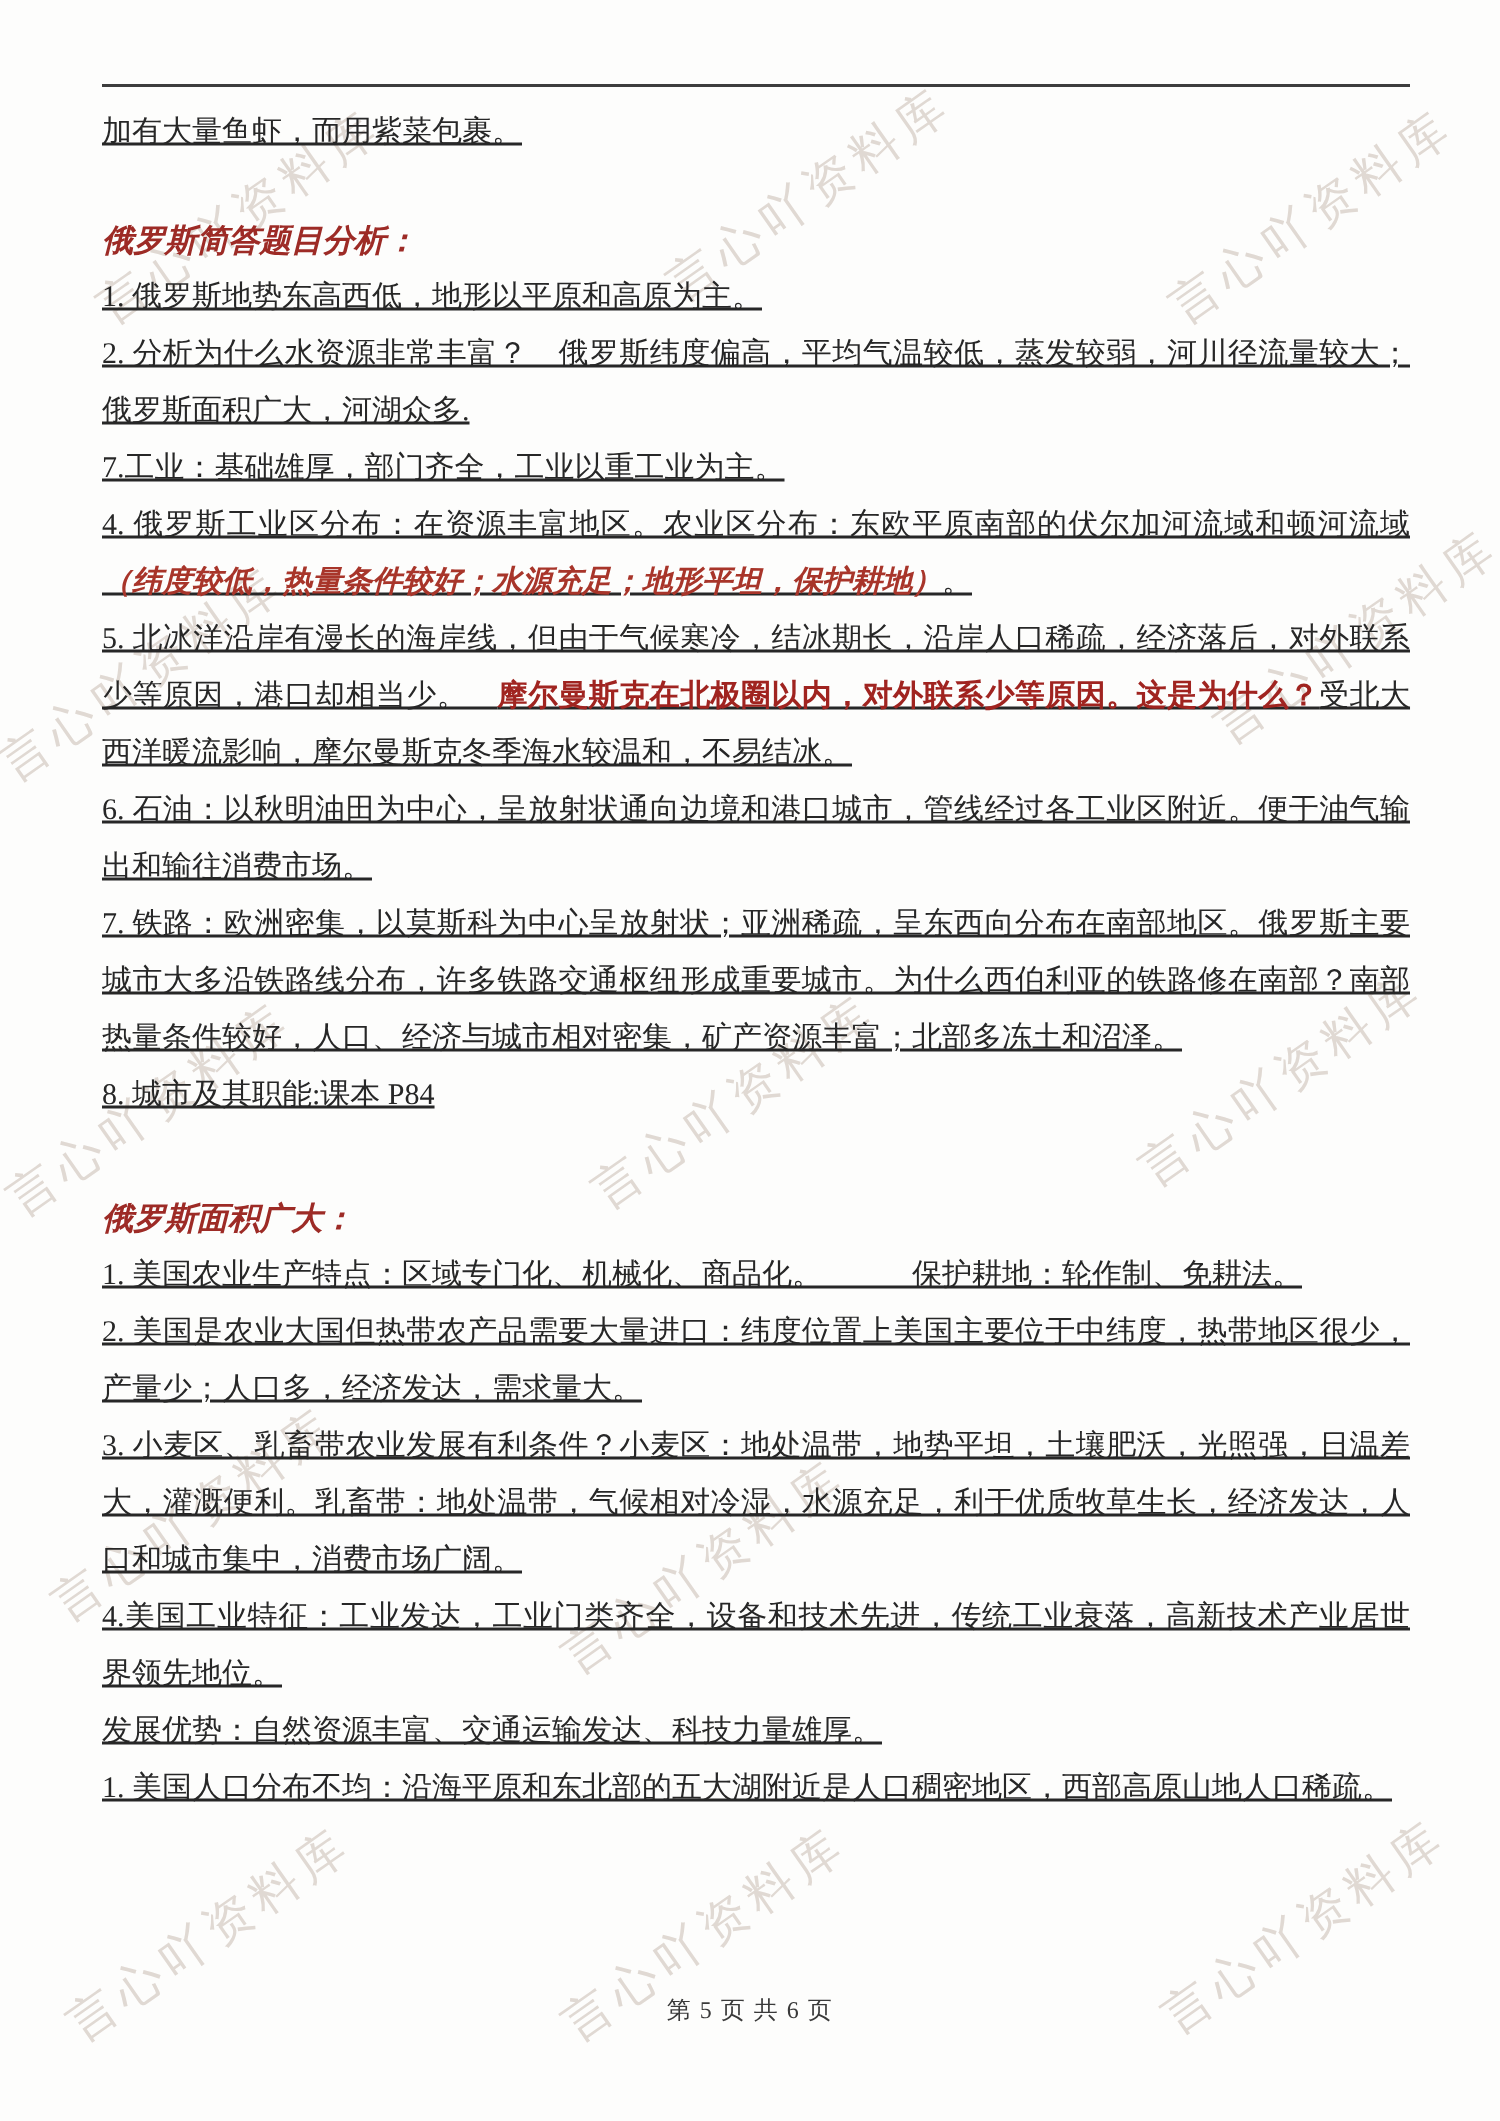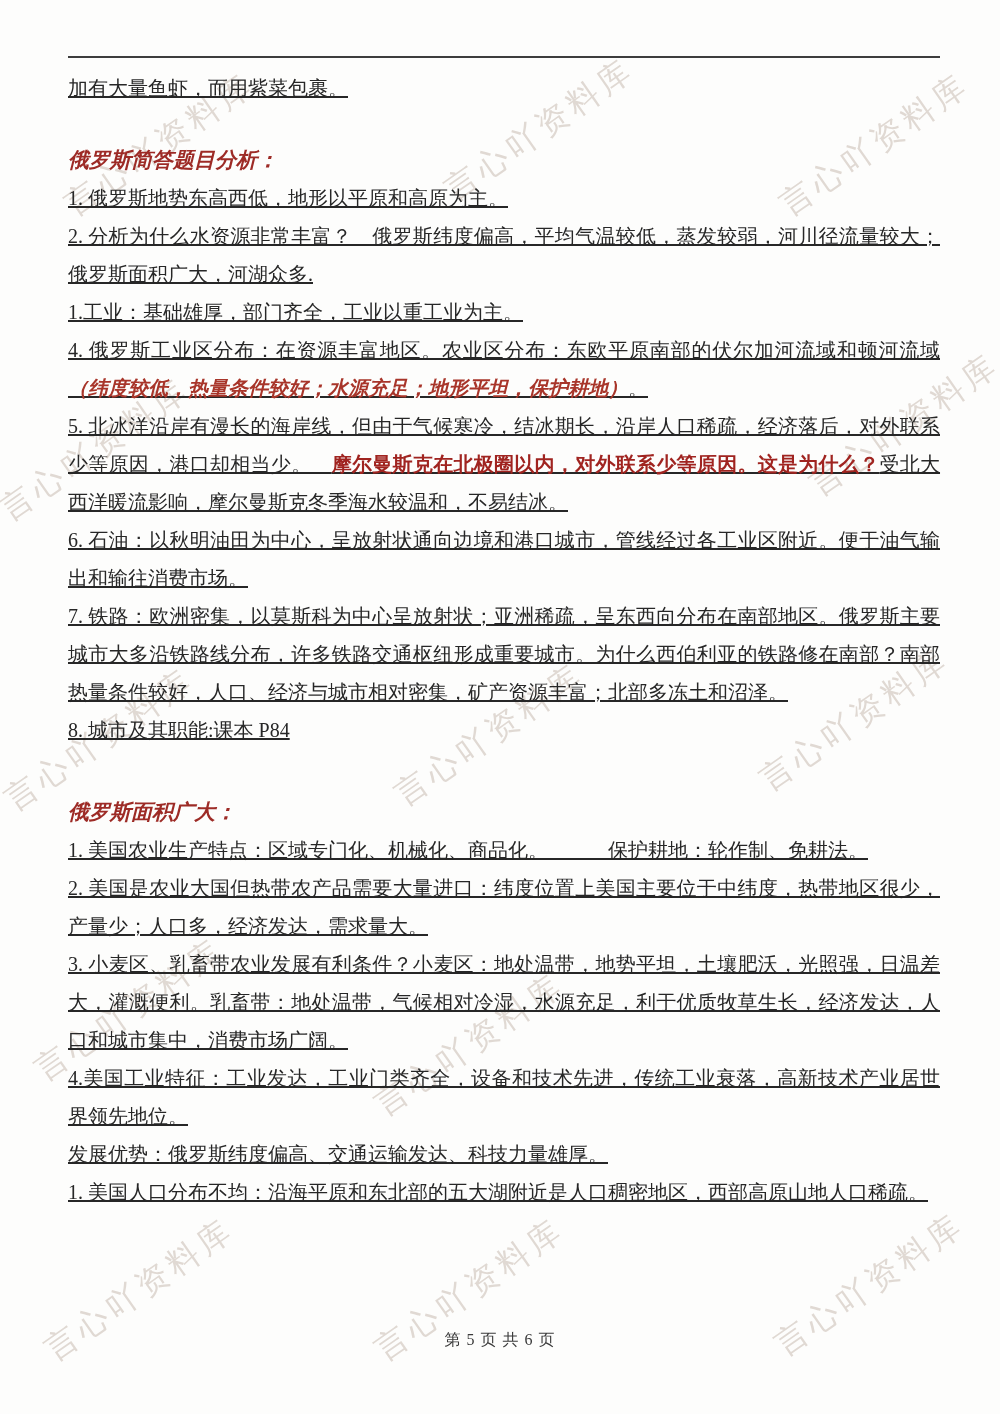--- a/index.html
+++ b/index.html
@@ -109,33 +109,33 @@
     </div>
 
   <div class="content">
     <div class="top-rule"></div>
     <p class="para intro">加有大量鱼虾，而用紫菜包裹。</p>
     <div id="sections-root">
         <div class="section">
           <div class="section-heading">俄罗斯简答题目分析：</div>
           <p class="para"><span class="seg-normal">1. 俄罗斯地势东高西低，地形以平原和高原为主。</span></p>
           <p class="para"><span class="seg-normal">2. 分析为什么水资源非常丰富？　俄罗斯纬度偏高，平均气温较低，蒸发较弱，河川径流量较大；俄罗斯面积广大，河湖众多.</span></p>
-          <p class="para"><span class="seg-normal">1.工业：基础雄厚，部门齐全，工业以重工业为主。</span></p>
+          <p class="para"><span class="seg-normal">7.工业：基础雄厚，部门齐全，工业以重工业为主。</span></p>
           <p class="para"><span class="seg-normal">4. 俄罗斯工业区分布：在资源丰富地区。农业区分布：东欧平原南部的伏尔加河流域和顿河流域</span><span class="seg-red-italic">（纬度较低，热量条件较好；水源充足；地形平坦，保护耕地）</span><span class="seg-normal">。</span></p>
           <p class="para"><span class="seg-normal">5. 北冰洋沿岸有漫长的海岸线，但由于气候寒冷，结冰期长，沿岸人口稀疏，经济落后，对外联系少等原因，港口却相当少。　</span><span class="seg-red-bold">摩尔曼斯克在北极圈以内，对外联系少等原因。这是为什么？</span><span class="seg-normal">受北大西洋暖流影响，摩尔曼斯克冬季海水较温和，不易结冰。</span></p>
           <p class="para"><span class="seg-normal">6. 石油：以秋明油田为中心，呈放射状通向边境和港口城市，管线经过各工业区附近。便于油气输出和输往消费市场。</span></p>
           <p class="para"><span class="seg-normal">7. 铁路：欧洲密集，以莫斯科为中心呈放射状；亚洲稀疏，呈东西向分布在南部地区。俄罗斯主要城市大多沿铁路线分布，许多铁路交通枢纽形成重要城市。为什么西伯利亚的铁路修在南部？南部热量条件较好，人口、经济与城市相对密集，矿产资源丰富；北部多冻土和沼泽。</span></p>
           <p class="para"><span class="seg-normal">8. 城市及其职能:课本 P84</span></p>
         </div>
         <div class="section">
           <div class="section-heading">俄罗斯面积广大：</div>
           <p class="para"><span class="seg-normal">1. 美国农业生产特点：区域专门化、机械化、商品化。　　　保护耕地：轮作制、免耕法。</span></p>
           <p class="para"><span class="seg-normal">2. 美国是农业大国但热带农产品需要大量进口：纬度位置上美国主要位于中纬度，热带地区很少，产量少；人口多，经济发达，需求量大。</span></p>
           <p class="para"><span class="seg-normal">3. 小麦区、乳畜带农业发展有利条件？小麦区：地处温带，地势平坦，土壤肥沃，光照强，日温差大，灌溉便利。乳畜带：地处温带，气候相对冷湿，水源充足，利于优质牧草生长，经济发达，人口和城市集中，消费市场广阔。</span></p>
           <p class="para"><span class="seg-normal">4.美国工业特征：工业发达，工业门类齐全，设备和技术先进，传统工业衰落，高新技术产业居世界领先地位。</span></p>
-          <p class="para"><span class="seg-normal">发展优势：俄罗斯纬度偏高、交通运输发达、科技力量雄厚。</span></p>
+          <p class="para"><span class="seg-normal">发展优势：自然资源丰富、交通运输发达、科技力量雄厚。</span></p>
           <p class="para"><span class="seg-normal">1. 美国人口分布不均：沿海平原和东北部的五大湖附近是人口稠密地区，西部高原山地人口稀疏。</span></p>
         </div>
       </div>
   </div>
 
   <div class="footer">第 5 页 共 6 页</div>
 </div>
 
 </body></html>

